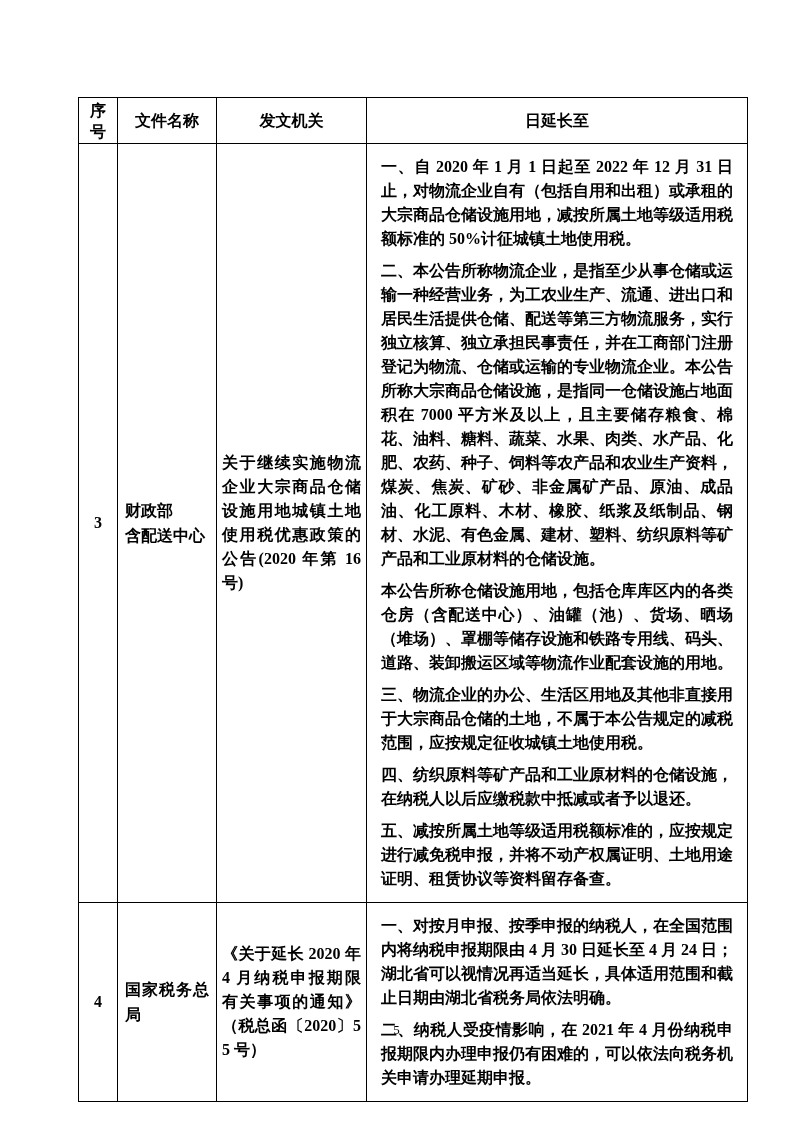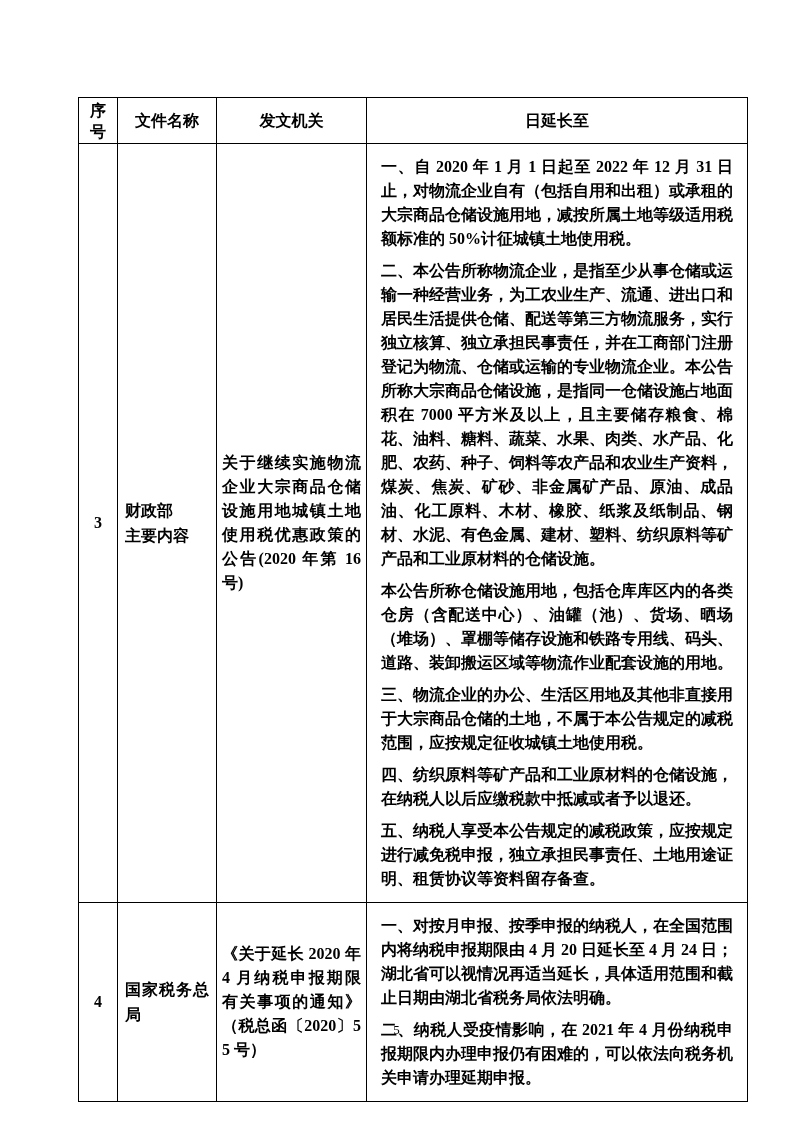--- a/index.html
+++ b/index.html
@@ -102,43 +102,43 @@
       <th>文件名称</th>
       <th>发文机关</th>
       <th>日延长至</th>
     </tr>
   </thead>
   <tbody>
     <tr class="row-3">
       <td class="cell-serial">3</td>
       <td class="cell-agency">
           <div class="agency-line">财政部</div>
-          <div class="agency-line">主要内容</div>
+          <div class="agency-line">含配送中心</div>
         </td>
       <td class="cell-document">
         <div class="doc-title">关于继续实施物流企业大宗商品仓储设施用地城镇土地使用税优惠政策的公告(2020 年第 16 号)</div>
       </td>
       <td class="cell-content">
           <div class="content-para">一、自 2020 年 1 月 1 日起至 2022 年 12 月 31 日止，对物流企业自有（包括自用和出租）或承租的大宗商品仓储设施用地，减按所属土地等级适用税额标准的 50%计征城镇土地使用税。</div>
           <div class="content-para">二、本公告所称物流企业，是指至少从事仓储或运输一种经营业务，为工农业生产、流通、进出口和居民生活提供仓储、配送等第三方物流服务，实行独立核算、独立承担民事责任，并在工商部门注册登记为物流、仓储或运输的专业物流企业。本公告所称大宗商品仓储设施，是指同一仓储设施占地面积在 7000 平方米及以上，且主要储存粮食、棉花、油料、糖料、蔬菜、水果、肉类、水产品、化肥、农药、种子、饲料等农产品和农业生产资料，煤炭、焦炭、矿砂、非金属矿产品、原油、成品油、化工原料、木材、橡胶、纸浆及纸制品、钢材、水泥、有色金属、建材、塑料、纺织原料等矿产品和工业原材料的仓储设施。</div>
           <div class="content-para">本公告所称仓储设施用地，包括仓库库区内的各类仓房（含配送中心）、油罐（池）、货场、晒场（堆场）、罩棚等储存设施和铁路专用线、码头、道路、装卸搬运区域等物流作业配套设施的用地。</div>
           <div class="content-para">三、物流企业的办公、生活区用地及其他非直接用于大宗商品仓储的土地，不属于本公告规定的减税范围，应按规定征收城镇土地使用税。</div>
           <div class="content-para">四、纺织原料等矿产品和工业原材料的仓储设施，在纳税人以后应缴税款中抵减或者予以退还。</div>
-          <div class="content-para">五、纳税人享受本公告规定的减税政策，应按规定进行减免税申报，独立承担民事责任、土地用途证明、租赁协议等资料留存备查。</div>
+          <div class="content-para">五、减按所属土地等级适用税额标准的，应按规定进行减免税申报，并将不动产权属证明、土地用途证明、租赁协议等资料留存备查。</div>
         </td>
     </tr>
     <tr class="row-4">
       <td class="cell-serial">4</td>
       <td class="cell-agency">
           <div class="agency-line">国家税务总局</div>
         </td>
       <td class="cell-document">
         <div class="doc-title">《关于延长 2020 年 4 月纳税申报期限有关事项的通知》（税总函〔2020〕55 号）</div>
       </td>
       <td class="cell-content">
-          <div class="content-para">一、对按月申报、按季申报的纳税人，在全国范围内将纳税申报期限由 4 月 20 日延长至 4 月 24 日；湖北省可以视情况再适当延长，具体适用范围和截止日期由湖北省税务局依法明确。</div>
+          <div class="content-para">一、对按月申报、按季申报的纳税人，在全国范围内将纳税申报期限由 4 月 30 日延长至 4 月 24 日；湖北省可以视情况再适当延长，具体适用范围和截止日期由湖北省税务局依法明确。</div>
           <div class="content-para">二、纳税人受疫情影响，在 2021 年 4 月份纳税申报期限内办理申报仍有困难的，可以依法向税务机关申请办理延期申报。</div>
         </td>
     </tr>
   </tbody>
 </table>
 
 <div class="page-footer">5</div>
 
 </body></html>

